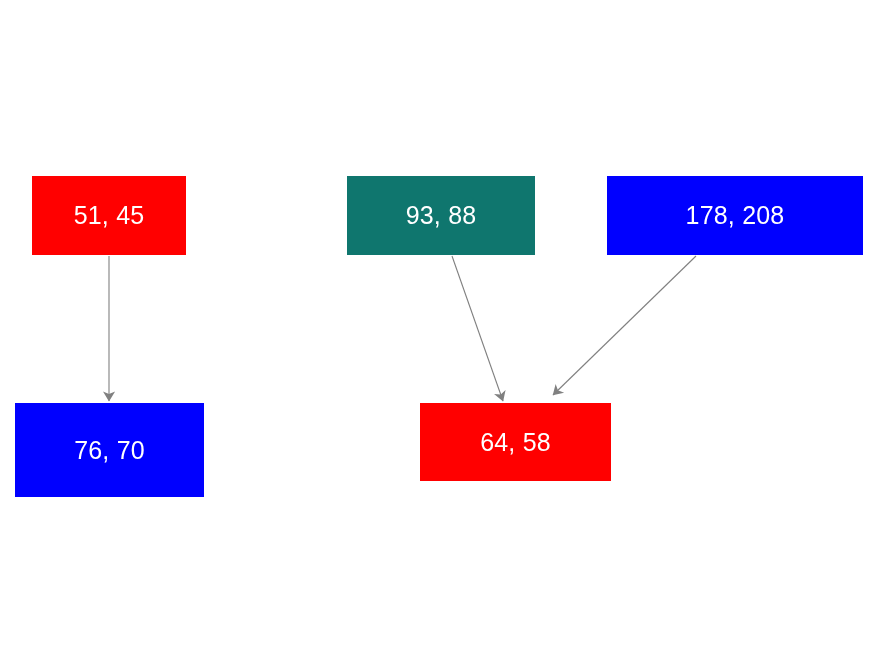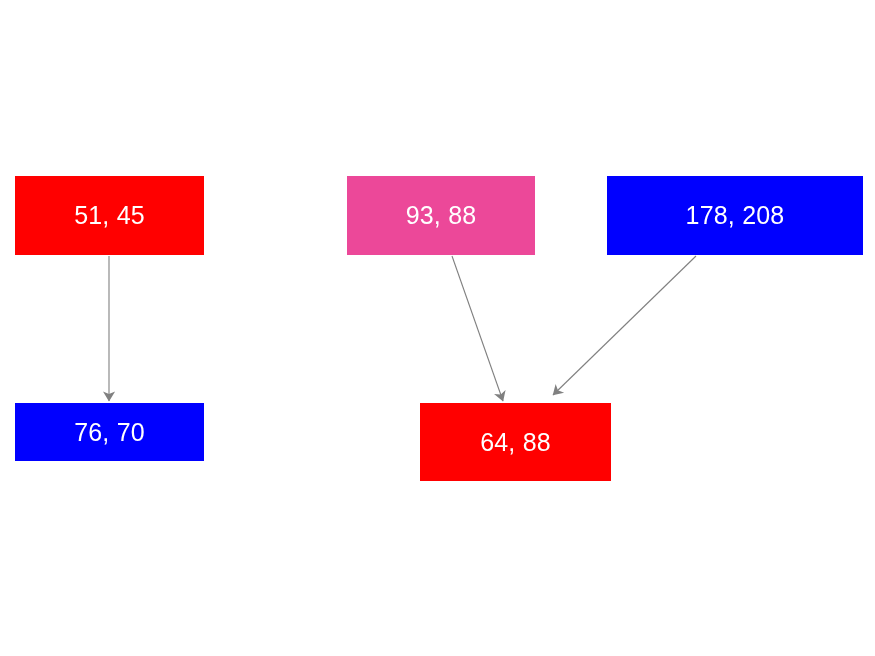--- a/index.html
+++ b/index.html
@@ -65,33 +65,33 @@
 
     <g>
       <line x1="452" y1="256" x2="503" y2="401" stroke="#808080" stroke-width="1.1" marker-end="url(#arrowhead)"></line>
     </g>
 
     <g>
       <line x1="696" y1="256" x2="553" y2="395" stroke="#808080" stroke-width="1.1" marker-end="url(#arrowhead)"></line>
     </g>
   </svg>
 
-  <div class="node" style="left: 15px; top: 176px; width: 189px; height: 79px; background: rgb(255, 0, 0); color: rgb(255, 255, 255);">
+  <div class="node" style="left: 32px; top: 176px; width: 154px; height: 79px; background: rgb(255, 0, 0); color: rgb(255, 255, 255);">
     <span class="node-label">51, 45</span>
   </div>
 
-  <div class="node" style="left: 347px; top: 176px; width: 188px; height: 79px; background: #ec4899; color: rgb(255, 255, 255);">
+  <div class="node" style="left: 347px; top: 176px; width: 188px; height: 79px; background: #0f766e; color: rgb(255, 255, 255);">
     <span class="node-label">93, 88</span>
   </div>
 
   <div class="node" style="left: 607px; top: 176px; width: 256px; height: 79px; background: rgb(0, 0, 255); color: rgb(255, 255, 255);">
     <span class="node-label">178, 208</span>
   </div>
 
-  <div class="node" style="left: 15px; top: 403px; width: 189px; height: 58px; background: rgb(0, 0, 255); color: rgb(255, 255, 255);">
+  <div class="node" style="left: 15px; top: 403px; width: 189px; height: 94px; background: rgb(0, 0, 255); color: rgb(255, 255, 255);">
     <span class="node-label">76, 70</span>
   </div>
 
   <div class="node" style="left: 420px; top: 403px; width: 191px; height: 78px; background: rgb(255, 0, 0); color: rgb(255, 255, 255);">
-    <span class="node-label">64, 88</span>
+    <span class="node-label">64, 58</span>
   </div>
 
 </div>
 
 </body></html>

